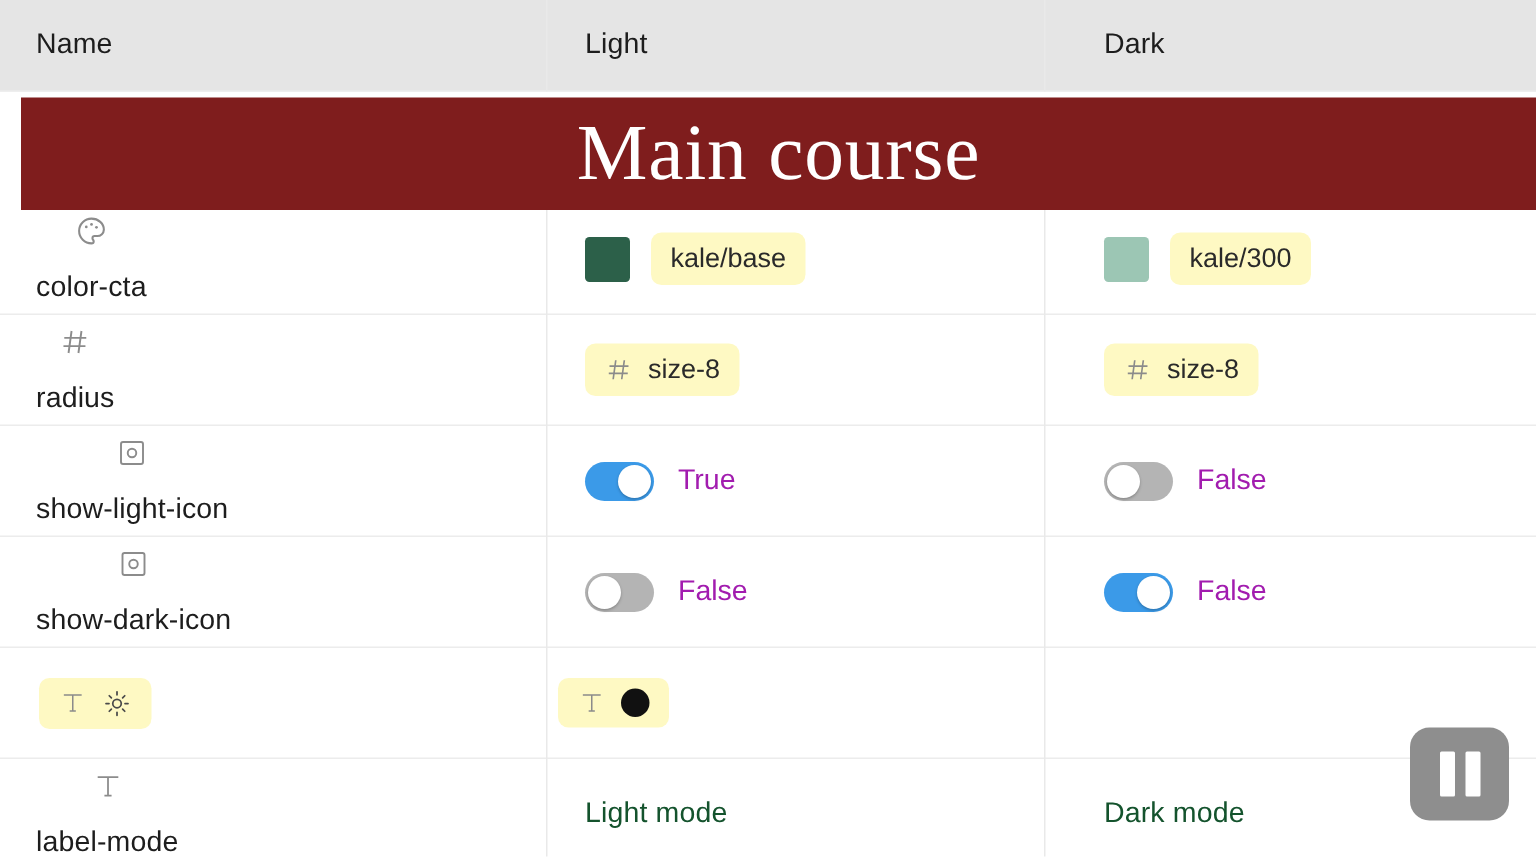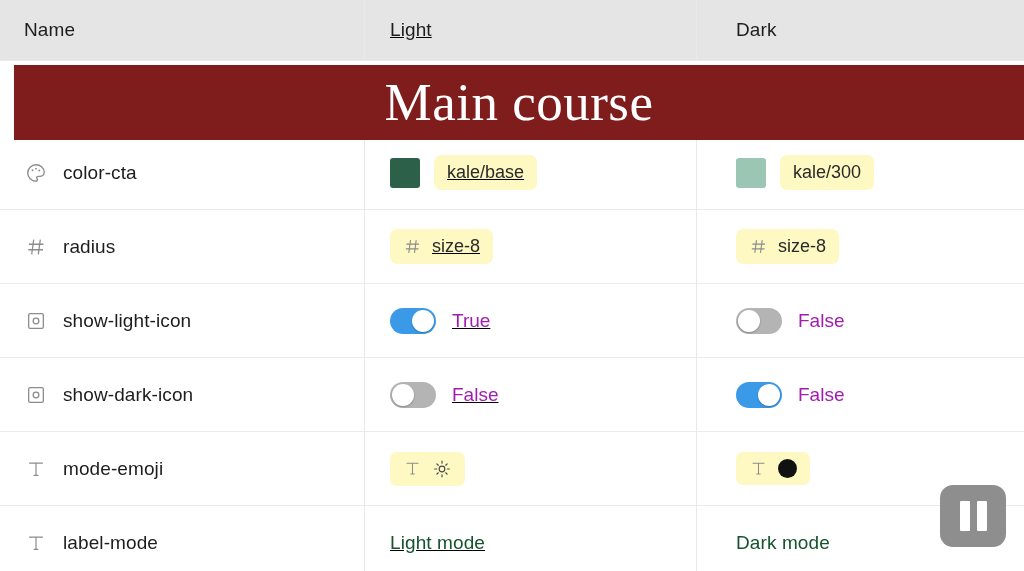--- a/index.html
+++ b/index.html
@@ -15,21 +15,21 @@
 
   #app {
     position: relative;
     width: 1024px;
     height: 571px;
     background: #ffffff;
   }
 
   
   .col-name  { width: 364px; flex: 0 0 364px; padding-left: 24px; }
-  .col-light { width: 332px; flex: 0 0 332px; padding-left: 26px; text-decoration: underline; }
+  .col-light { width: 332px; flex: 0 0 332px; padding-left: 26px; }
   .col-dark  { width: 328px; flex: 0 0 328px; padding-left: 40px; }
 
   .vline {
     position: absolute;
     top: 0;
     width: 1px;
     background: #e9e9e9;
   }
   .vline.a { left: 364px; }
   .vline.b { left: 696px; }
@@ -86,21 +86,21 @@
 
   .cell {
     display: flex;
     align-items: center;
     height: 100%;
     position: relative;
     z-index: 1;
   }
 
   
-  .name-wrap { display: flex; align-items: center; gap: 15px; }
+  .name-wrap { display: flex; align-items: center; gap: 15px; flex-direction: column; }
   .name-label {
     font-size: 19px;
     color: #1d1d1d;
     letter-spacing: .1px;
     white-space: nowrap;
   }
 
   .ticon {
     width: 24px;
     height: 24px;
@@ -378,72 +378,62 @@
             </span>
           <span class="bool-label">False</span>
         </div>
       </div>
     </div>
 
     <div class="row">
       <div class="vline a"></div>
       <div class="vline b"></div>
 
+
+      <div class="cell col-light">
+        <span class="chip">
+          <span class="chip-ic">
+            <svg width="19" height="19" viewBox="0 0 24 24" fill="none" stroke="currentColor" stroke-width="1.3">
+              <path d="M4.5 5.5h15M12 5.5V19M9.4 19h5.2"></path>
+            </svg>
+          </span>
+          <span class="chip-ic">
+            <svg class="emoji-sun" viewBox="0 0 24 24" fill="none" stroke="currentColor" stroke-width="1.4" stroke-linecap="round">
+              <circle cx="12" cy="12" r="3.4"></circle>
+              <path d="M12 2.6v2.4M12 19v2.4M3.2 12h2.4M18.4 12h2.4M5.8 5.8l1.7 1.7M16.5 16.5l1.7 1.7M18.2 5.8l-1.7 1.7M7.5 16.5l-1.7 1.7"></path>
+            </svg>
+          </span>
+        </span>
+      </div>
+
+      <div class="cell col-dark">
+        <span class="chip">
+          <span class="chip-ic">
+            <svg width="19" height="19" viewBox="0 0 24 24" fill="none" stroke="currentColor" stroke-width="1.3">
+              <path d="M4.5 5.5h15M12 5.5V19M9.4 19h5.2"></path>
+            </svg>
+          </span>
+          <span class="chip-ic">
+            <i class="emoji-dot"></i>
+          </span>
+        </span>
+      </div>
+    </div>
+
+    <div class="row">
+      <div class="vline a"></div>
+      <div class="vline b"></div>
+
       <div class="cell col-name">
         <div class="name-wrap">
           <span class="ticon">
             <svg width="22" height="22" viewBox="0 0 24 24" fill="none" stroke="currentColor" stroke-width="1.3">
               <path d="M4.5 5.5h15M12 5.5V19M9.4 19h5.2"></path>
             </svg>
           </span>
-          <span class="name-label">mode-emoji</span>
-        </div>
-      </div>
-
-      <div class="cell col-light">
-        <span class="chip">
-          <span class="chip-ic">
-            <svg width="19" height="19" viewBox="0 0 24 24" fill="none" stroke="currentColor" stroke-width="1.3">
-              <path d="M4.5 5.5h15M12 5.5V19M9.4 19h5.2"></path>
-            </svg>
-          </span>
-          <span class="chip-ic">
-            <svg class="emoji-sun" viewBox="0 0 24 24" fill="none" stroke="currentColor" stroke-width="1.4" stroke-linecap="round">
-              <circle cx="12" cy="12" r="3.4"></circle>
-              <path d="M12 2.6v2.4M12 19v2.4M3.2 12h2.4M18.4 12h2.4M5.8 5.8l1.7 1.7M16.5 16.5l1.7 1.7M18.2 5.8l-1.7 1.7M7.5 16.5l-1.7 1.7"></path>
-            </svg>
-          </span>
-        </span>
-      </div>
-
-      <div class="cell col-dark">
-        <span class="chip">
-          <span class="chip-ic">
-            <svg width="19" height="19" viewBox="0 0 24 24" fill="none" stroke="currentColor" stroke-width="1.3">
-              <path d="M4.5 5.5h15M12 5.5V19M9.4 19h5.2"></path>
-            </svg>
-          </span>
-          <span class="chip-ic">
-            <i class="emoji-dot"></i>
-          </span>
-        </span>
-      </div>
-    </div>
-
-    <div class="row">
-      <div class="vline a"></div>
-      <div class="vline b"></div>
-
-      <div class="cell col-name">
-        <div class="name-wrap">
-          <span class="ticon">
-            <svg width="22" height="22" viewBox="0 0 24 24" fill="none" stroke="currentColor" stroke-width="1.3">
-              <path d="M4.5 5.5h15M12 5.5V19M9.4 19h5.2"></path>
-            </svg>
-          </span>
           <span class="name-label">label-mode</span>
         </div>
       </div>
 
       <div class="cell col-light">
         <span class="plain-value">Light mode</span>
       </div>
 
       <div class="cell col-dark">
         <span class="plain-value">Dark mode</span>

